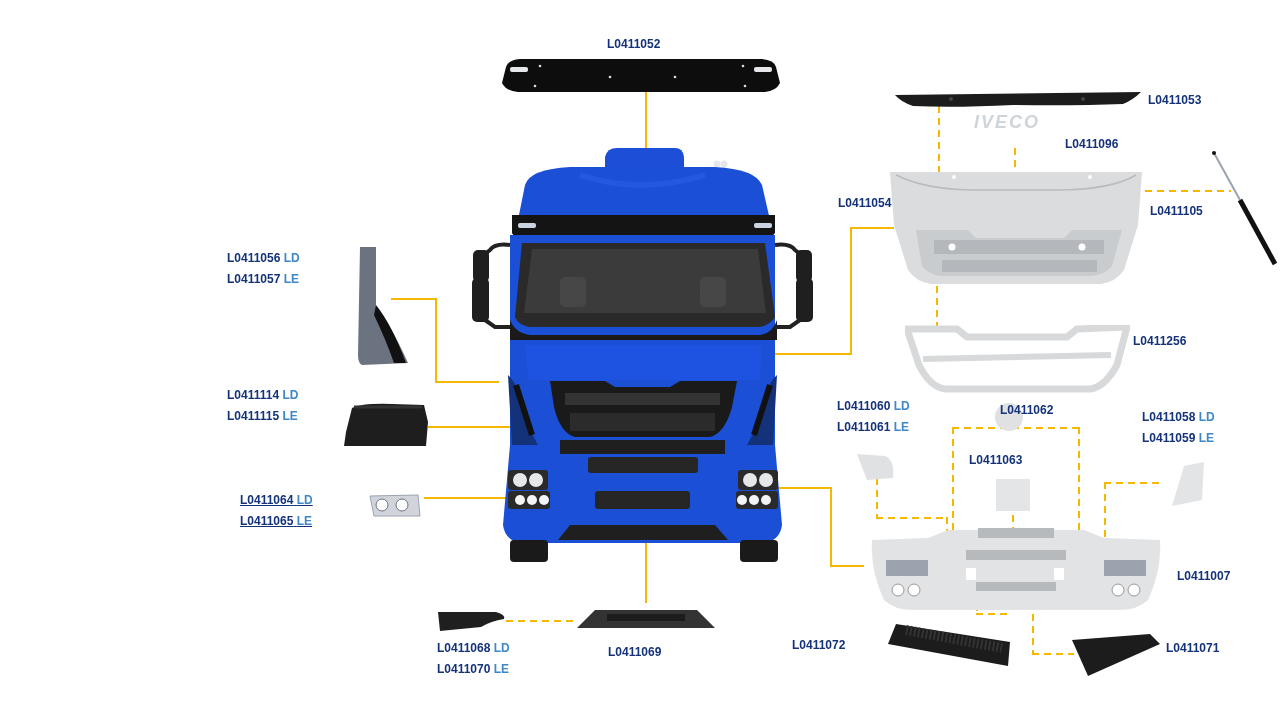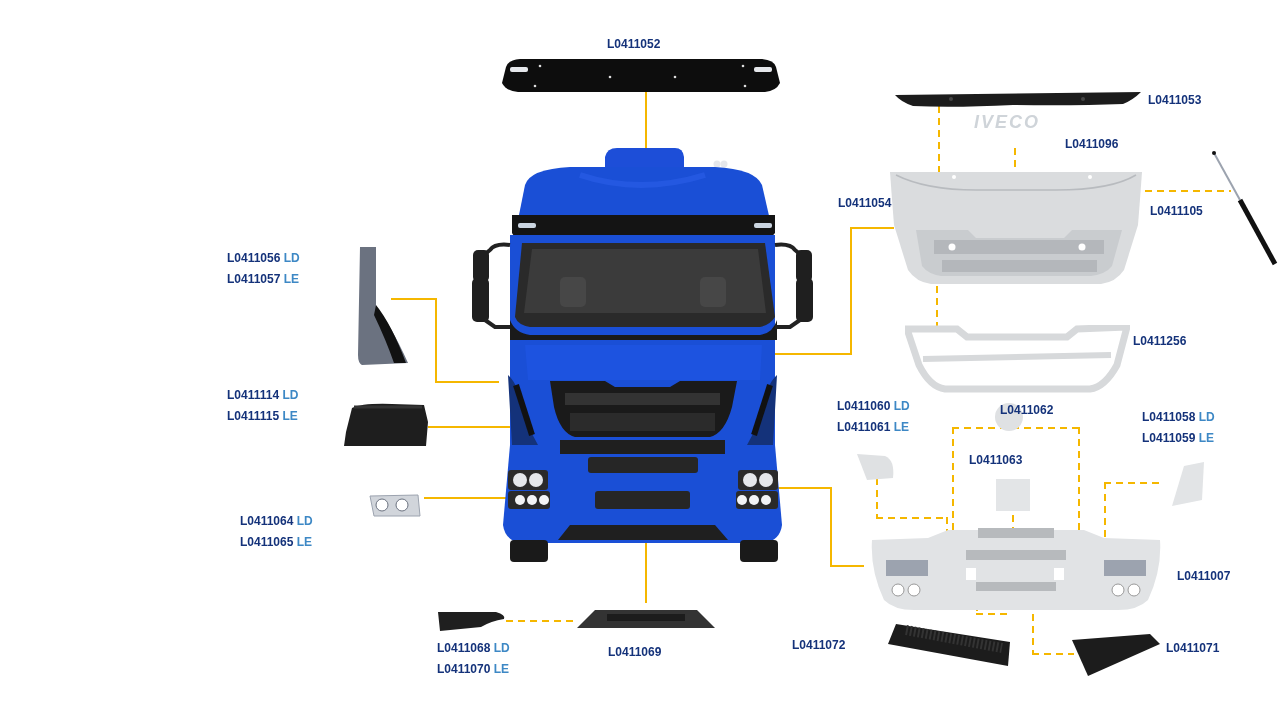--- a/index.html
+++ b/index.html
@@ -296,21 +296,21 @@
 </div>
 
 <div class="lbl" style="left:227px;top:248px;">
   <div><span>L0411056</span> <span class="side">LD</span></div>
   <div><span>L0411057</span> <span class="side">LE</span></div>
 </div>
 <div class="lbl" style="left:227px;top:385px;">
   <div><span>L0411114</span> <span class="side">LD</span></div>
   <div><span>L0411115</span> <span class="side">LE</span></div>
 </div>
-<div class="lbl" style="left:240px;top:511px;">
+<div class="lbl" style="left:240px;top:490px;text-decoration:underline;">
   <div><span>L0411064</span> <span class="side">LD</span></div>
   <div><span>L0411065</span> <span class="side">LE</span></div>
 </div>
 <div class="lbl" style="left:437px;top:638px;">
   <div><span>L0411068</span> <span class="side">LD</span></div>
   <div><span>L0411070</span> <span class="side">LE</span></div>
 </div>
 <div class="lbl" style="left:608px;top:642px;">
   <span>L0411069</span>
 </div>

